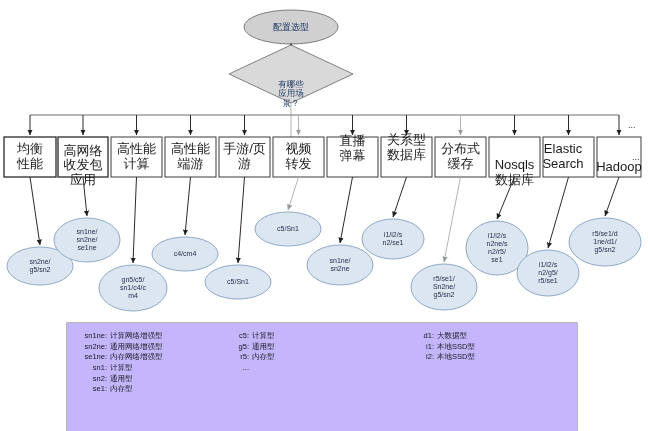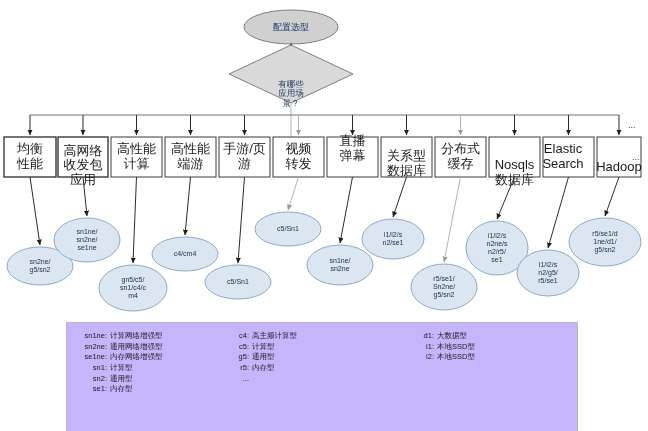--- a/index.html
+++ b/index.html
@@ -127,21 +127,21 @@
       <div class="node-text box-text" style="left: 111px; top: 137px; width: 51px; height: 40px;">高性能
 计算</div>
       <div class="node-text box-text" style="left: 165px; top: 137px; width: 51px; height: 40px;">高性能
 端游</div>
       <div class="node-text box-text" style="left: 219px; top: 137px; width: 51px; height: 40px; border-radius: 12px;">手游/页
 游</div>
       <div class="node-text box-text" style="left: 273px; top: 137px; width: 51px; height: 40px;">视频
 转发</div>
       <div class="node-text box-text" style="left: 327px; top: 137px; width: 51px; height: 24px;">直播
 弹幕</div>
-      <div class="node-text box-text" style="left: 381px; top: 136px; width: 51px; height: 56px;">关系型
+      <div class="node-text box-text" style="left: 381px; top: 120px; width: 51px; height: 56px;">关系型
 数据库</div>
       <div class="node-text box-text" style="left: 435px; top: 137px; width: 51px; height: 40px;">分布式
 缓存</div>
       <div class="node-text box-text" style="left: 489px; top: 153px; width: 51px; height: 40px;">Nosqls
 数据库</div>
       <div class="node-text box-text" style="left: 543px; top: 137px; width: 40px; height: 40px;">Elastic
 Search</div>
       <div class="node-text box-text" style="left: 597px; top: 147px; width: 44px; height: 40px;">Hadoop</div>
     </div>
 
@@ -202,24 +202,20 @@
             <span class="lg-key">sn2:</span>
             <span>通用型</span>
           </div>
           <div class="legend-line">
             <span class="lg-key">se1:</span>
             <span>内存型</span>
           </div>
         </div>
         <div class="legend-col c2">
           <div class="legend-line">
-            <span class="lg-key">c4:</span>
-            <span>高主频计算型</span>
-          </div>
-          <div class="legend-line">
             <span class="lg-key">c5:</span>
             <span>计算型</span>
           </div>
           <div class="legend-line">
             <span class="lg-key">g5:</span>
             <span>通用型</span>
           </div>
           <div class="legend-line">
             <span class="lg-key">r5:</span>
             <span>内存型</span>

